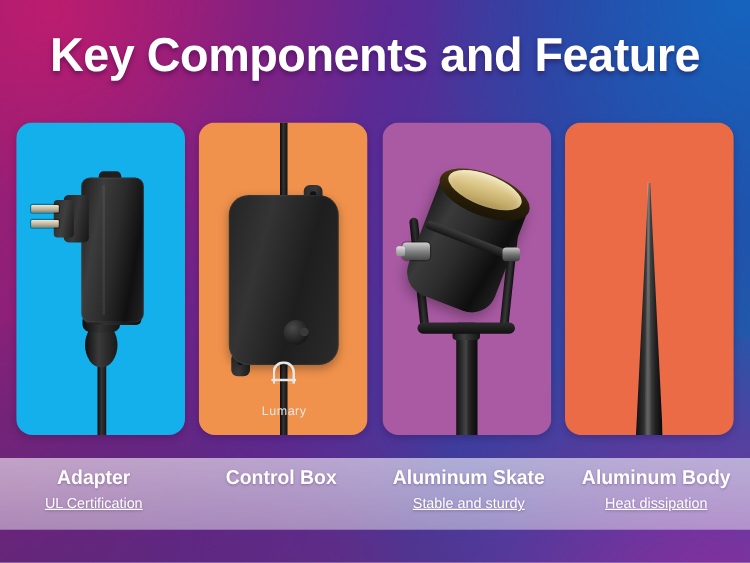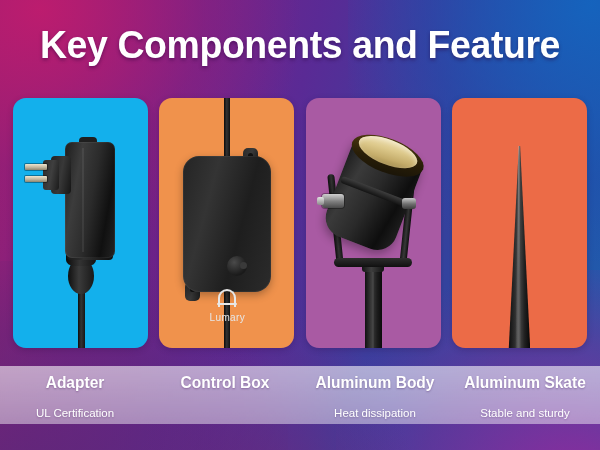--- a/index.html
+++ b/index.html
@@ -86,21 +86,21 @@
     background:radial-gradient(circle at 36% 32%,#4a4a4a,#1a1a1a 70%);}
   .cb-button:after{content:"";position:absolute;left:13px;top:6px;width:7px;height:7px;
     border-radius:50%;background:#3a3a3a;}
   .cb-logo{position:absolute;left:0;right:0;top:132px;text-align:center;}
   .cb-logo-mark{width:20px;height:20px;margin:0 auto;position:relative;}
   .cb-logo-mark:before{content:"";position:absolute;left:1px;top:1px;width:18px;height:18px;
     border-radius:50% 50% 0 0;border:2px solid #e8e8e8;border-bottom:none;
     box-sizing:border-box;}
   .cb-logo-mark:after{content:"";position:absolute;left:0;bottom:3px;width:20px;height:2px;
     background:#e8e8e8;border-radius:1px;}
-  .cb-logo-text{margin-top:4px;color:#e6e6e6;font-size:10px;letter-spacing:.4px;
+  .cb-logo-text{margin-top:16px;color:#e6e6e6;font-size:10px;letter-spacing:.4px;
     font-family:"Liberation Sans",sans-serif;}
 
   
   .sl-stake{position:absolute;left:50%;top:168px;width:17px;height:84px;margin-left:-8px;
     background:linear-gradient(90deg,#111 0%,#3c3c3c 38%,#1c1c1c 72%,#0b0b0b 100%);}
   .sl-stake:after{content:"";position:absolute;left:7px;top:0;width:2px;height:84px;
     background:rgba(255,255,255,.07);}
   .sl-knob{position:absolute;left:50%;top:160px;width:22px;height:14px;margin-left:-11px;
     border-radius:5px 5px 3px 3px;
     background:linear-gradient(90deg,#141414,#3e3e3e 42%,#131313);}
@@ -147,22 +147,22 @@
   
   #band{position:absolute;left:0;right:0;top:366px;height:58px;
     background:linear-gradient(180deg,rgba(255,255,255,.58),rgba(255,255,255,.46));
     backdrop-filter:blur(2px);}
   #captions{position:absolute;left:0;right:0;top:366px;height:58px;
     display:flex;justify-content:flex-end;}
   .cap{flex:1;text-align:center;padding-top:7px;box-sizing:border-box;}
   .cap-title{color:#fff;font-size:16px;font-weight:bold;line-height:20px;
     white-space:nowrap;text-shadow:0 1px 2px rgba(60,20,80,.35);
     transform:scaleX(.97);}
-  .cap-sub{color:#fff;font-size:11.5px;line-height:16px;margin-top:12px;
-    white-space:nowrap;text-shadow:0 1px 2px rgba(60,20,80,.3);}
+  .cap-sub{color:#fff;font-size:11.5px;line-height:16px;margin-top:2px;
+    white-space:nowrap;text-shadow:0 1px 2px rgba(60,20,80,.3);text-decoration:underline;}
 </style>
 </head>
 <body>
 
 <div id="poster">
 
   <div class="bg-base"></div>
   <div class="bg-glow-tl"></div>
   <div class="bg-glow-tr"></div>
   <div class="bg-glow-bl"></div>
@@ -239,22 +239,22 @@
 
   <div id="captions">
     <div class="cap">
       <div class="cap-title">Adapter</div>
       <div class="cap-sub">UL Certification</div>
     </div>
     <div class="cap">
       <div class="cap-title">Control Box</div>
     </div>
     <div class="cap">
+      <div class="cap-title">Aluminum Skate</div>
+      <div class="cap-sub">Stable and sturdy</div>
+    </div>
+    <div class="cap">
       <div class="cap-title">Aluminum Body</div>
       <div class="cap-sub">Heat dissipation</div>
     </div>
-    <div class="cap">
-      <div class="cap-title">Aluminum Skate</div>
-      <div class="cap-sub">Stable and sturdy</div>
-    </div>
   </div>
 
 </div>
 
 </body></html>

